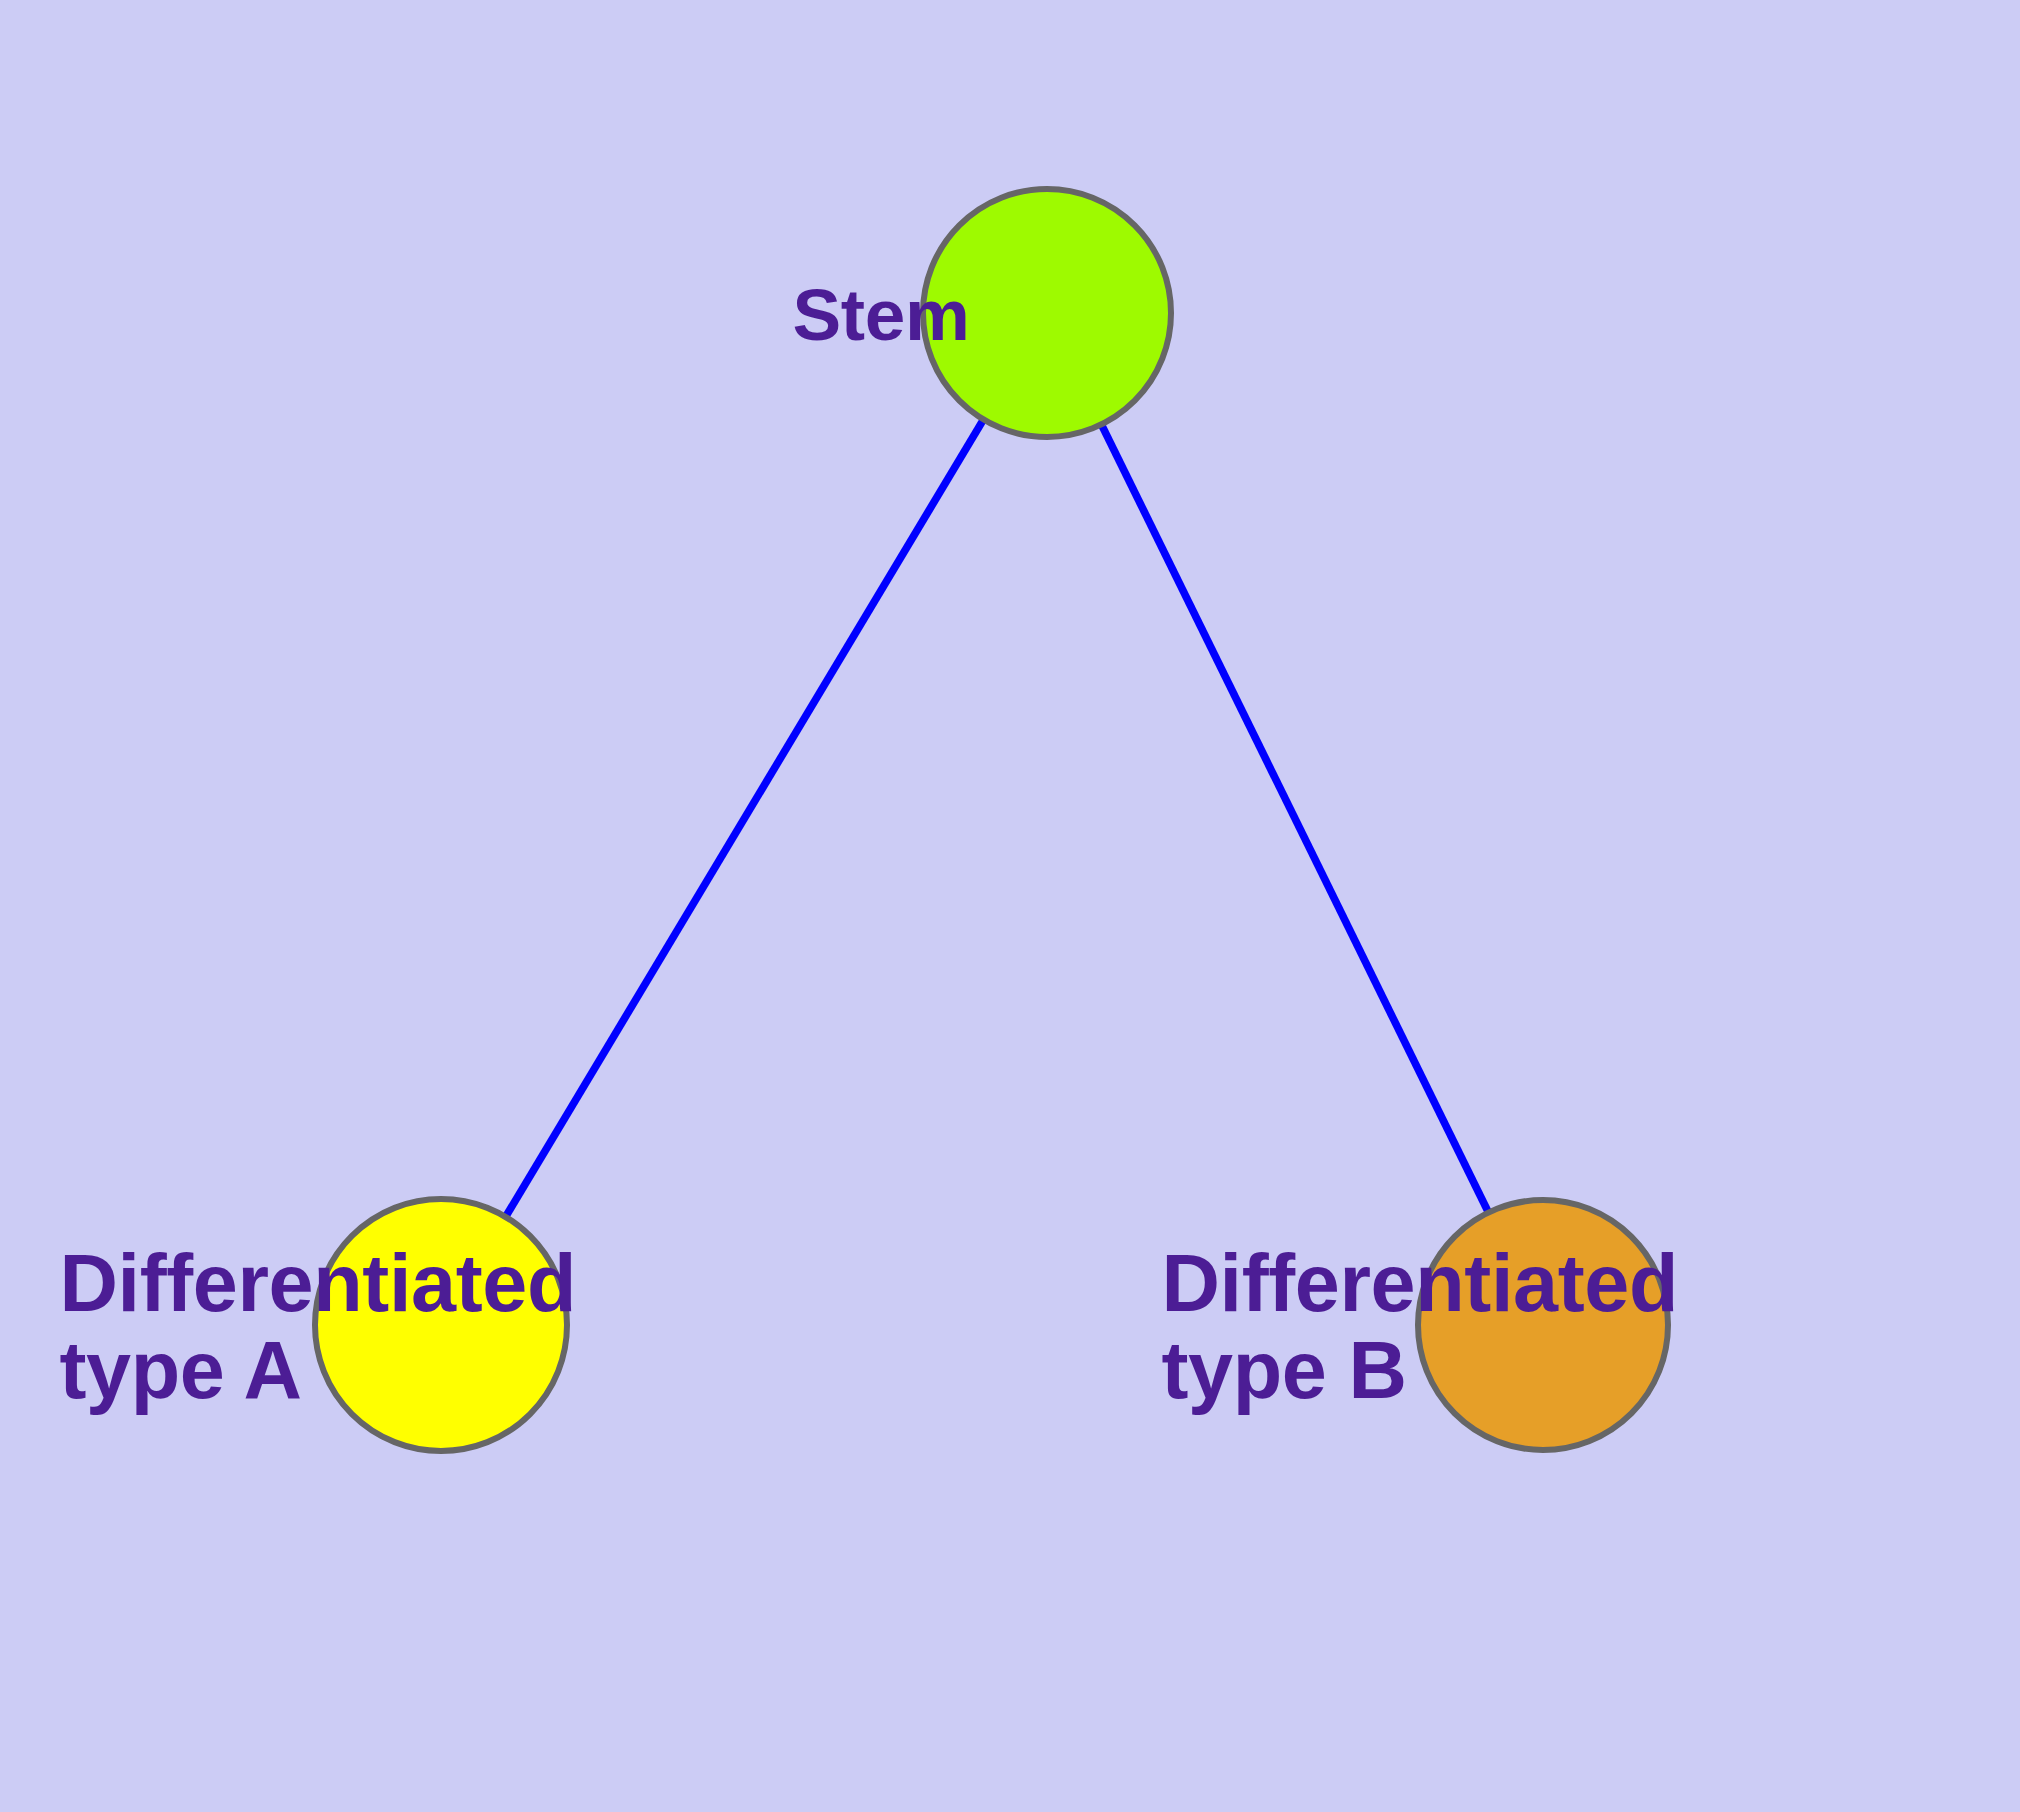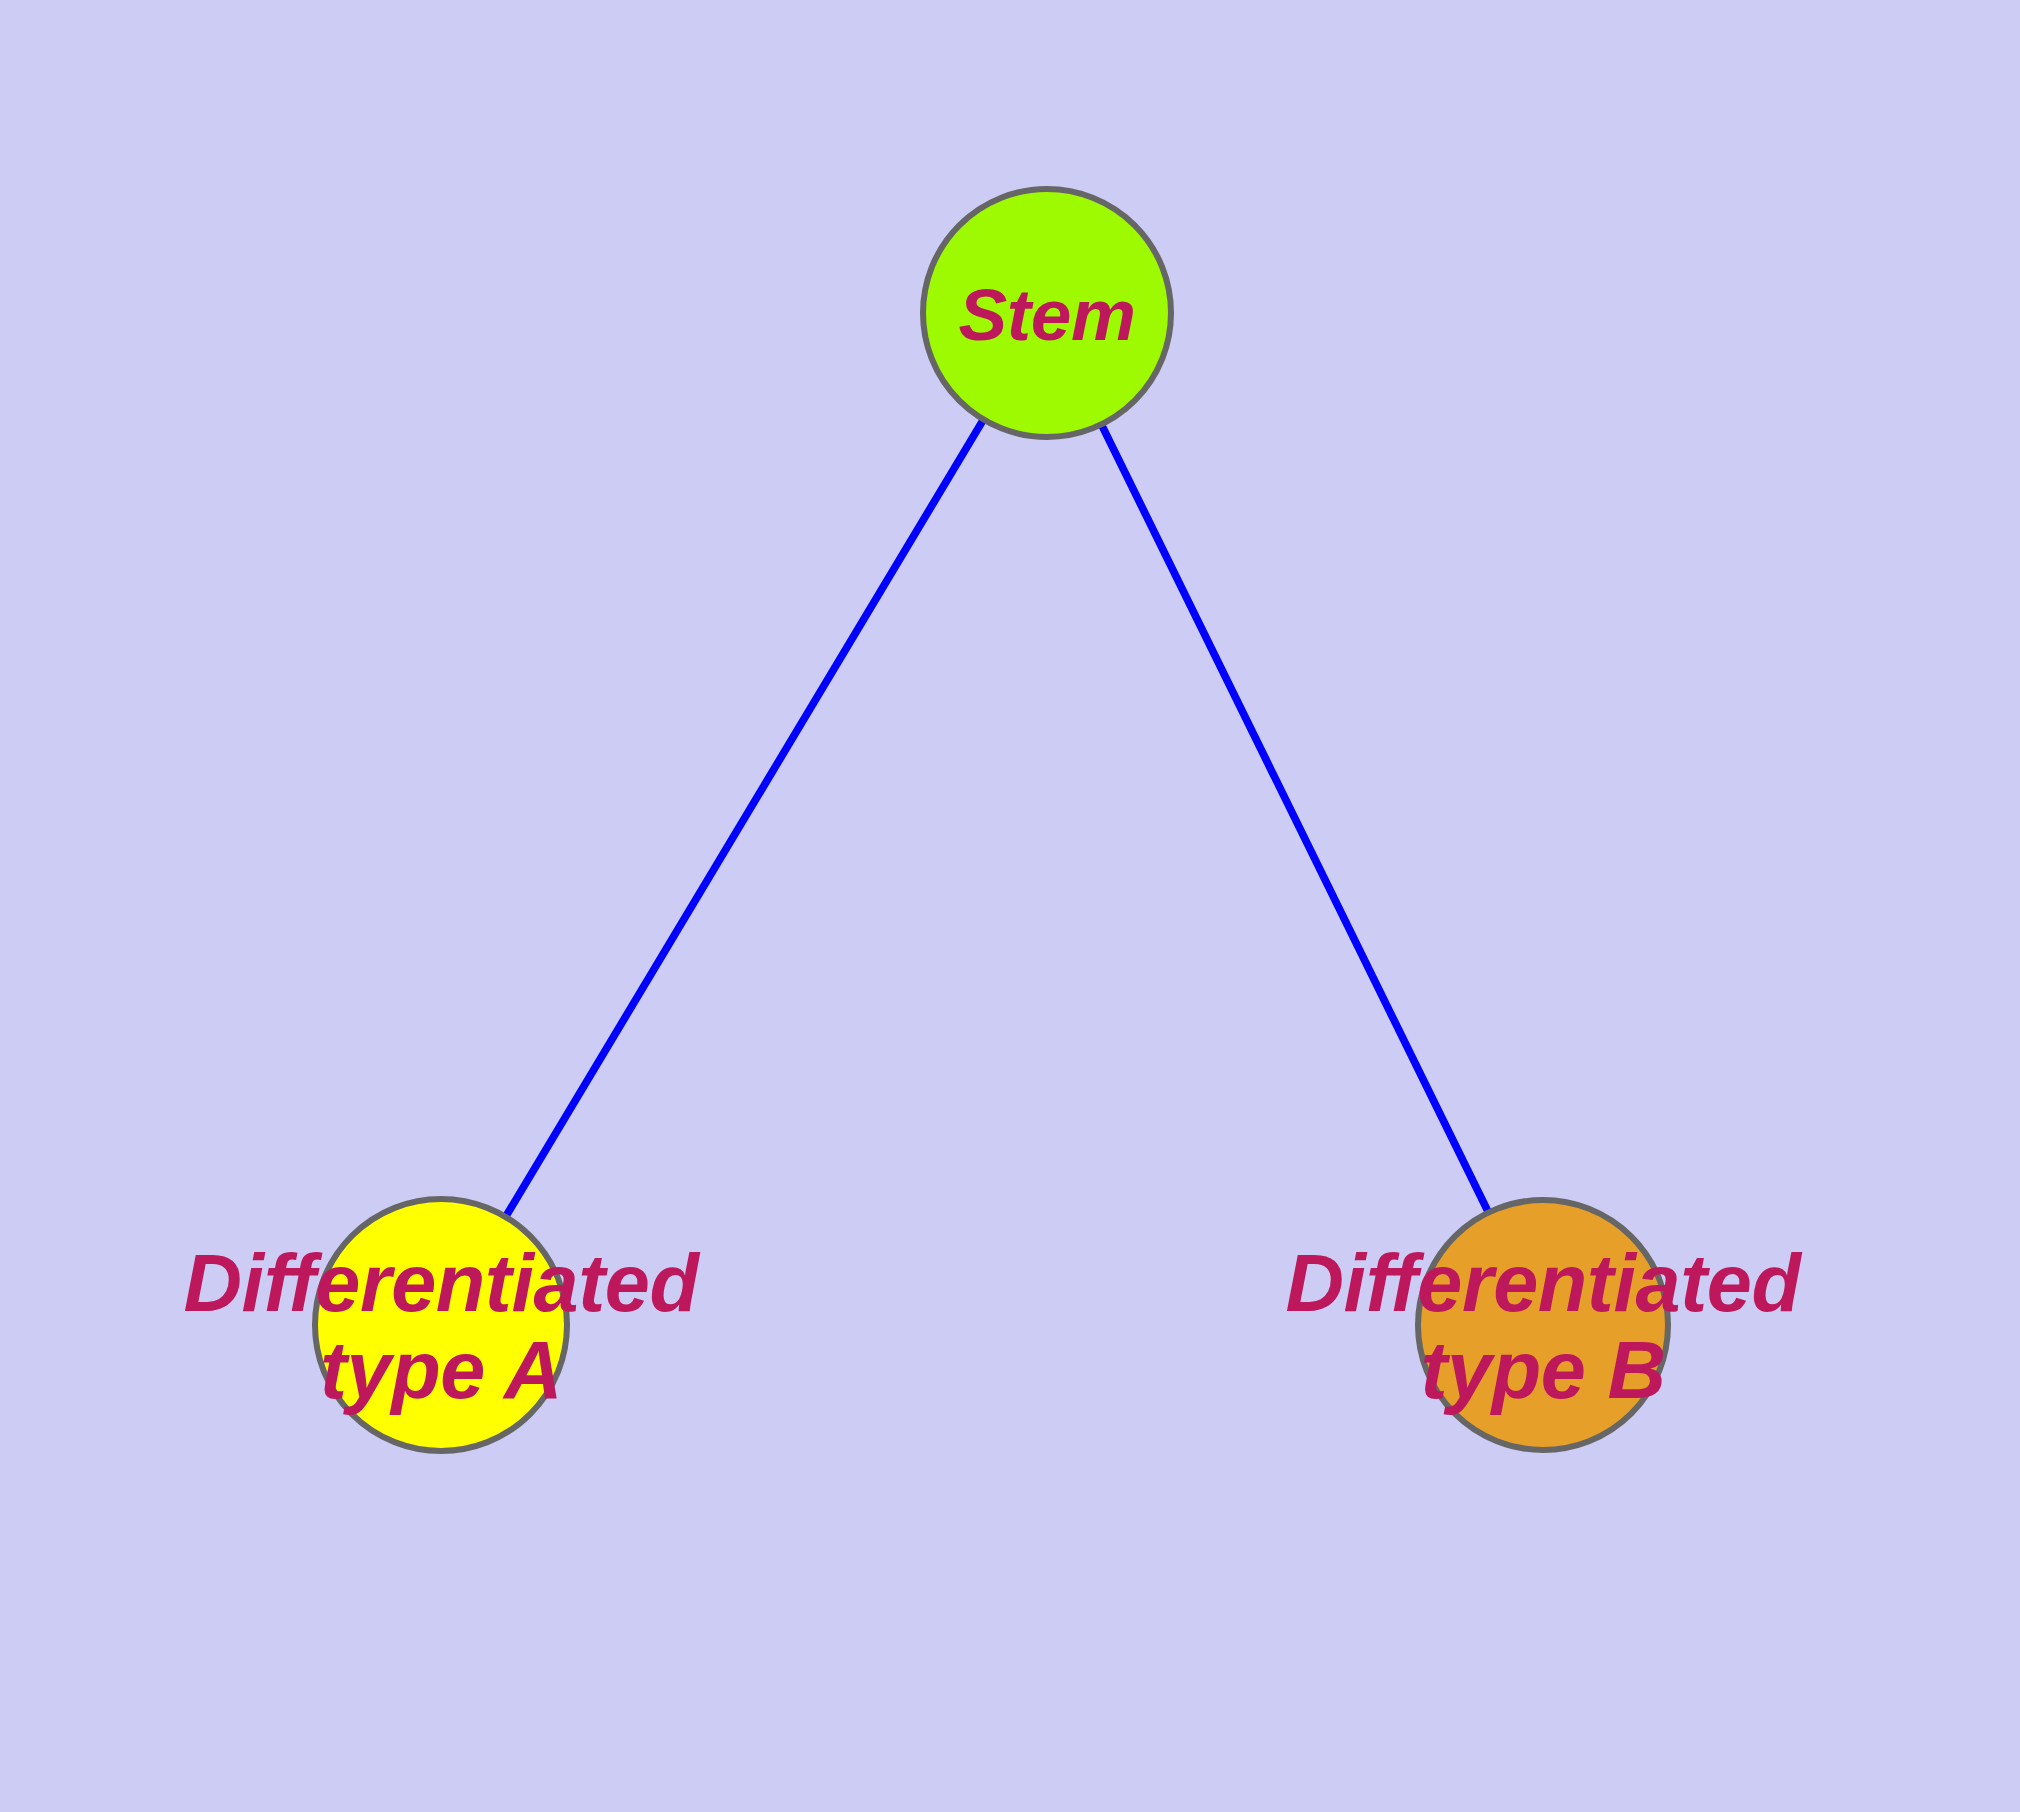--- a/index.html
+++ b/index.html
@@ -31,29 +31,27 @@
   .node {
     position: absolute;
     z-index: 2;
     box-sizing: border-box;
     border-radius: 50%;
     border: 6.8px solid #666666;
   }
   .node-label {
     position: absolute;
     z-index: 3;
-    color: #be185d;
+    color: #4c1d95;
     font-weight: bold;
-    text-align: center;
     line-height: 1.08;
     white-space: pre-line;
     letter-spacing: -0.4px;
     pointer-events: none;
     transform: translate(-50%, -50%);
-    font-style: italic;
   }
   #node-stem {
     left: 920px;
     top: 186px;
     width: 254px;
     height: 254px;
   }
   #label-stem {
     left: 1047px;
     top: 315px;

